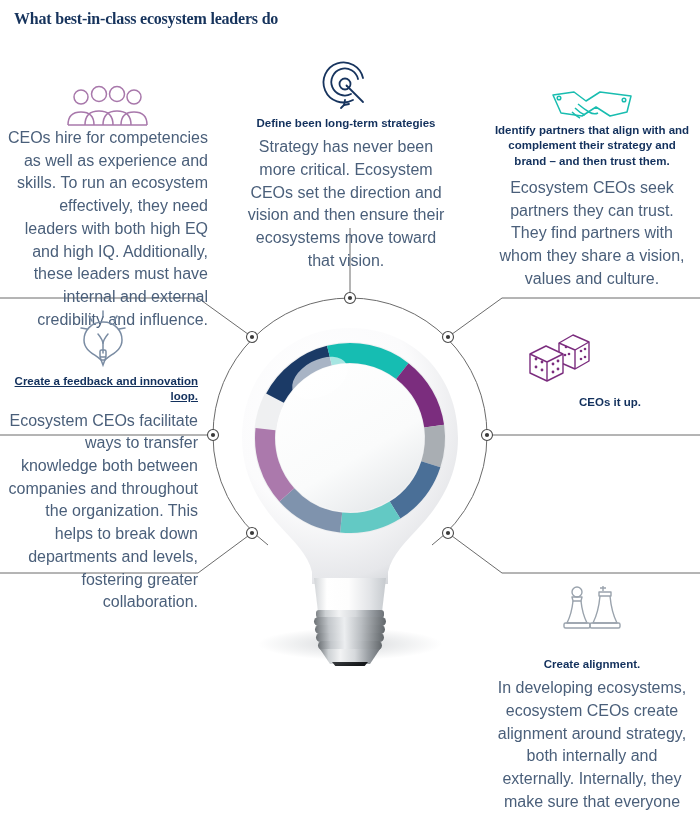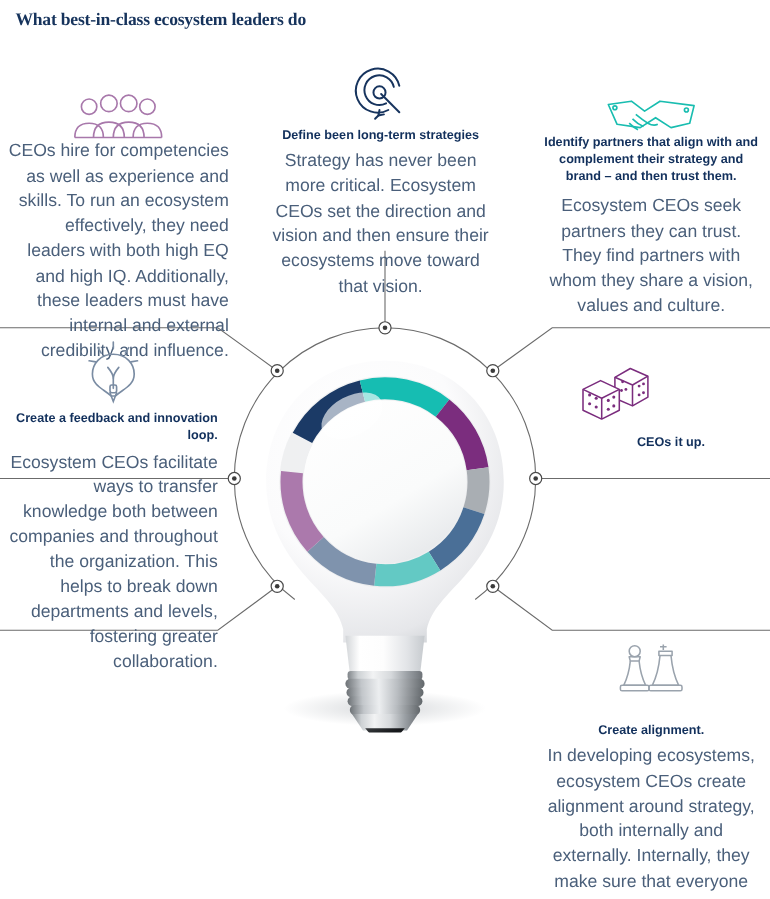--- a/index.html
+++ b/index.html
@@ -249,21 +249,21 @@
         <line x1="43" y1="8" x2="40" y2="13"></line>
         <line x1="7" y1="20" x2="13" y2="21"></line>
         <line x1="51" y1="20" x2="45" y2="21"></line>
         <path d="M29 14 C41 14 48 23 48 32 C48 43 37 46 31 52 L27 52 C21 46 10 43 10 32 C10 23 17 14 29 14 Z"></path>
         <path d="M24 26 q5 6 5 10 q0-4 5-10"></path>
         <line x1="29" y1="36" x2="29" y2="45"></line>
         <rect x="26" y="42" width="6" height="7" rx="1.5"></rect>
         <path d="M26 49 L29 57 L32 49"></path>
       </svg>
     </div>
-    <div class="blk-title ta-right" style="margin-top:6px;">Create a feedback and innovation loop.</div>
+    <div class="blk-title ta-right" style="margin-top:6px;text-decoration:underline;">Create a feedback and innovation loop.</div>
     <div class="blk-body ta-right">Ecosystem CEOs facilitate ways to transfer knowledge both between companies and throughout the organization. This helps to break down departments and levels, fostering greater collaboration.</div>
   </div>
 
   <div class="block" style="left:525px; top:333px; width:170px;">
     <div class="icon-box ib-left">
       <svg width="70" height="56" viewBox="0 0 70 56" fill="none" stroke="#7b2d7e" stroke-width="1.4" stroke-linejoin="round">
 
         <path d="M34 10 L48 2 L64 9 L64 28 L50 36 L34 29 Z"></path>
         <path d="M34 10 L50 17 L50 36"></path>
         <path d="M50 17 L64 9"></path>

